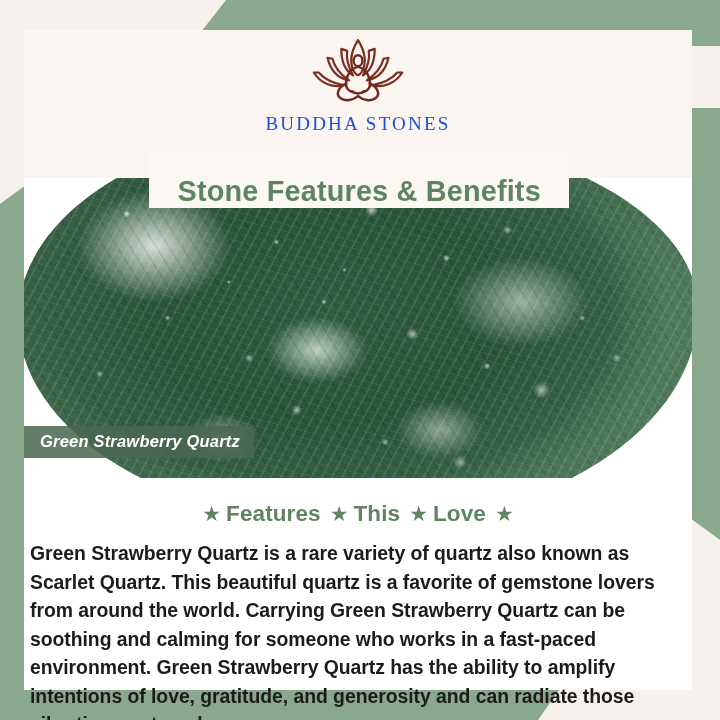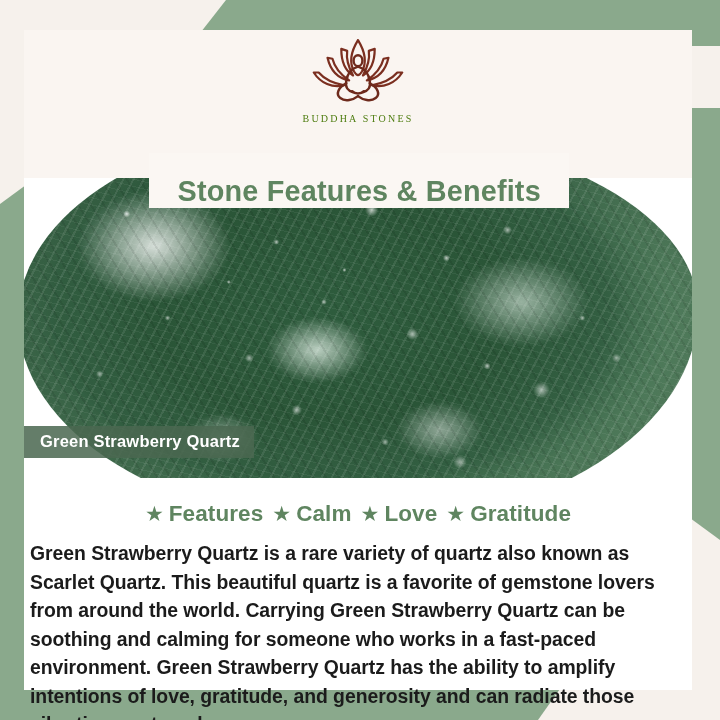--- a/index.html
+++ b/index.html
@@ -81,23 +81,23 @@
     justify-content: flex-start;
   }
   .logo-mark {
     margin-top: 6px;
     width: 118px;
     height: 74px;
   }
   .logo-word {
     margin-top: 3px;
     font-family: "Liberation Serif", serif;
-    font-size: 10px;
+    font-size: 19px;
     letter-spacing: 2.2px;
-    color: #4d7c0f;
+    color: #1d4ed8;
     font-weight: 400;
   }
 
   
   .title-plaque {
     position: absolute;
     left: 125px;
     top: 123px;
     width: 420px;
     height: 55px;
@@ -119,20 +119,21 @@
   
   .photo {
     position: absolute;
     left: 0;
     top: 148px;
     width: 668px;
     height: 300px;
     overflow: hidden;
     background: #ffffff;
     z-index: 2;
+    font-style: italic;
   }
   .stone {
     position: absolute;
     left: -6px;
     top: -52px;
     width: 680px;
     height: 400px;
     border-radius: 46% 54% 50% 50% / 48% 46% 54% 52%;
     background:
       radial-gradient(ellipse 110px 80px at 20% 30%, rgba(255,255,255,0.80), rgba(255,255,255,0) 70%),
@@ -312,29 +313,28 @@
 
     <div class="body-panel">
 
       <div class="benefits">
         <span class="benefit">
           <span class="star">★</span>
           <span class="benefit-label">Features</span>
         </span>
         <span class="benefit">
           <span class="star">★</span>
-          <span class="benefit-label">Calm</span>
+          <span class="benefit-label">This</span>
         </span>
         <span class="benefit">
           <span class="star">★</span>
           <span class="benefit-label">Love</span>
         </span>
         <span class="benefit">
           <span class="star">★</span>
-          <span class="benefit-label">Gratitude</span>
         </span>
       </div>
 
       <p class="description">Green Strawberry Quartz is a rare variety of quartz also known as Scarlet Quartz. This beautiful quartz is a favorite of gemstone lovers from around the world. Carrying Green Strawberry Quartz can be soothing and calming for someone who works in a fast-paced environment. Green Strawberry Quartz has the ability to amplify intentions of love, gratitude, and generosity and can radiate those vibrations outward.</p>
 
     </div>
   </div>
 </div>
 
 </body></html>

